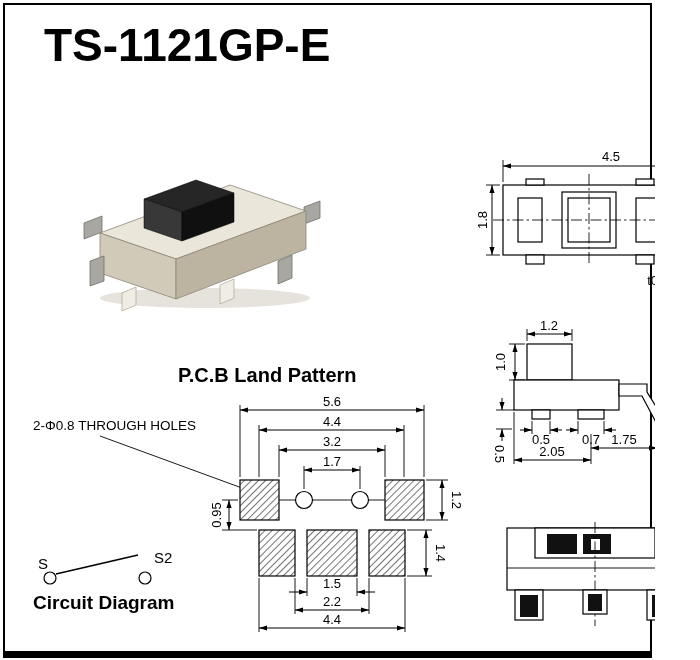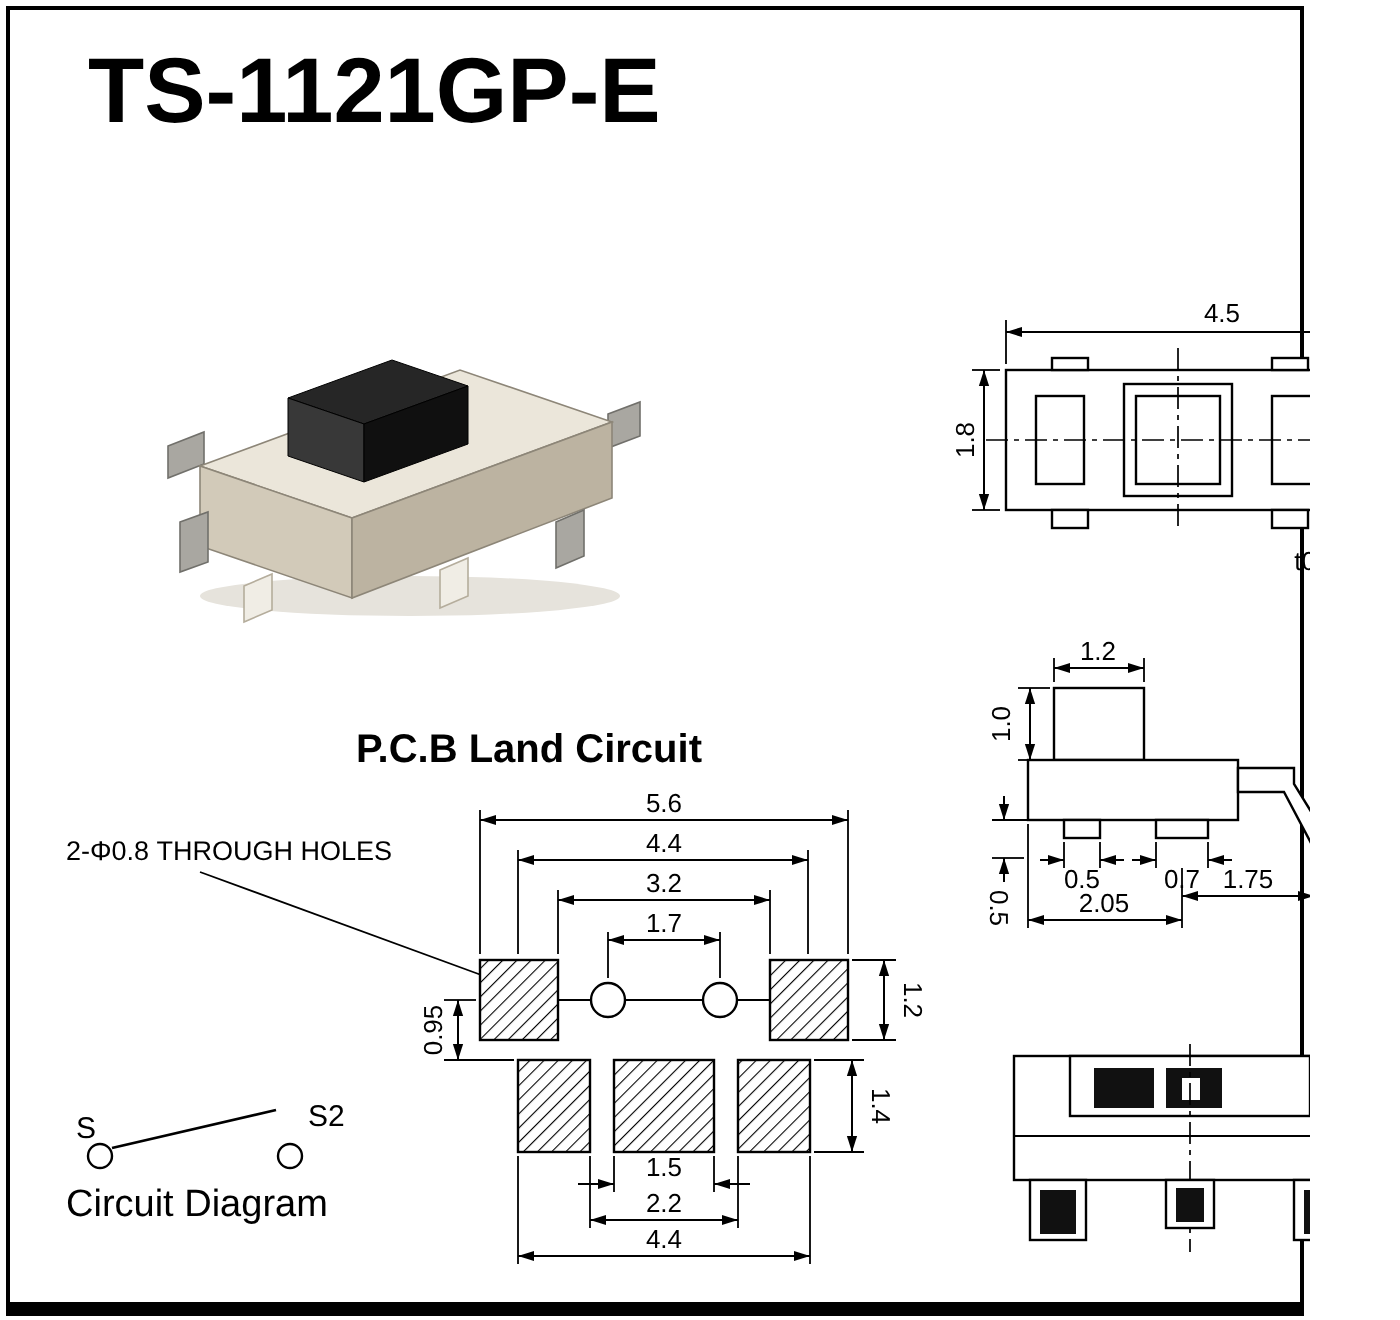--- a/index.html
+++ b/index.html
@@ -4,21 +4,21 @@
 <style>
   *{margin:0;padding:0;box-sizing:border-box}
   html,body{background:#fff}
   .sheet{position:relative;width:655px;height:660px;background:#fff;
          font-family:"Liberation Sans",sans-serif;color:#000;overflow:hidden}
   .frame{position:absolute;left:3px;top:3px;right:3px;bottom:2px;
          border:2px solid #000;border-bottom:7px solid #000;pointer-events:none}
   .title{position:absolute;left:44px;top:18px;font-size:46px;font-weight:bold;letter-spacing:0}
   .rating{position:absolute;left:402px;top:26px;font-size:25px;letter-spacing:1px}
   .lp-title{position:absolute;left:178px;top:364px;font-size:20px;font-weight:bold}
-  .cd-title{position:absolute;left:33px;top:592px;font-size:19px;font-weight:normal}
+  .cd-title{position:absolute;left:33px;top:592px;font-size:19px;font-weight:bold}
   svg.abs{position:absolute;overflow:visible}
   .dim{stroke:#000;stroke-width:1;fill:none}
   .thin{stroke:#000;stroke-width:0.9;fill:none}
   .part{stroke:#000;stroke-width:1.2;fill:#fff}
   .cl{stroke:#000;stroke-width:0.85;stroke-dasharray:11 3 2.5 3;fill:none}
   .hatched{fill:url(#hatch);stroke:#000;stroke-width:1.2}
   .hole{fill:#fff;stroke:#000;stroke-width:1.2}
   .lever{stroke:#000;stroke-width:1.4;fill:none}
   text{font-family:"Liberation Sans",sans-serif;font-size:13px;fill:#000}
   .notetext{font-size:13.5px}
@@ -145,21 +145,21 @@
     <line class="dim" x1="185" y1="130" x2="185" y2="113.5" marker-end="url(#arr)"></line>
     <text text-anchor="middle" transform="translate(203,110) rotate(-90)">0.2</text>
 
     <line class="thin" x1="22" y1="92" x2="4" y2="92"></line>
     <line class="thin" x1="20" y1="111" x2="4" y2="111"></line>
     <line class="dim" x1="10" y1="80" x2="10" y2="92" marker-end="url(#arr)"></line>
     <line class="dim" x1="10" y1="123" x2="10" y2="111" marker-end="url(#arr)"></line>
     <text text-anchor="middle" transform="translate(3,136) rotate(90)">0.5</text>
   </svg>
 
-  <div class="lp-title">P.C.B Land Circuit</div>
+  <div class="lp-title">P.C.B Land Pattern</div>
 
   <svg class="abs" style="left:28px;top:392px" width="440" height="245" viewBox="0 0 440 245">
     <text class="notetext" x="5" y="38">2-Φ0.8 THROUGH HOLES</text>
     <line class="thin" x1="72" y1="44" x2="214" y2="96"></line>
 
     <g>
       <rect class="hatched" x="212" y="88" width="39" height="40"></rect>
       <rect class="hatched" x="357" y="88" width="39" height="40"></rect>
       <rect class="hatched" x="231" y="138" width="36" height="46"></rect>
       <rect class="hatched" x="279" y="138" width="50" height="46"></rect>

